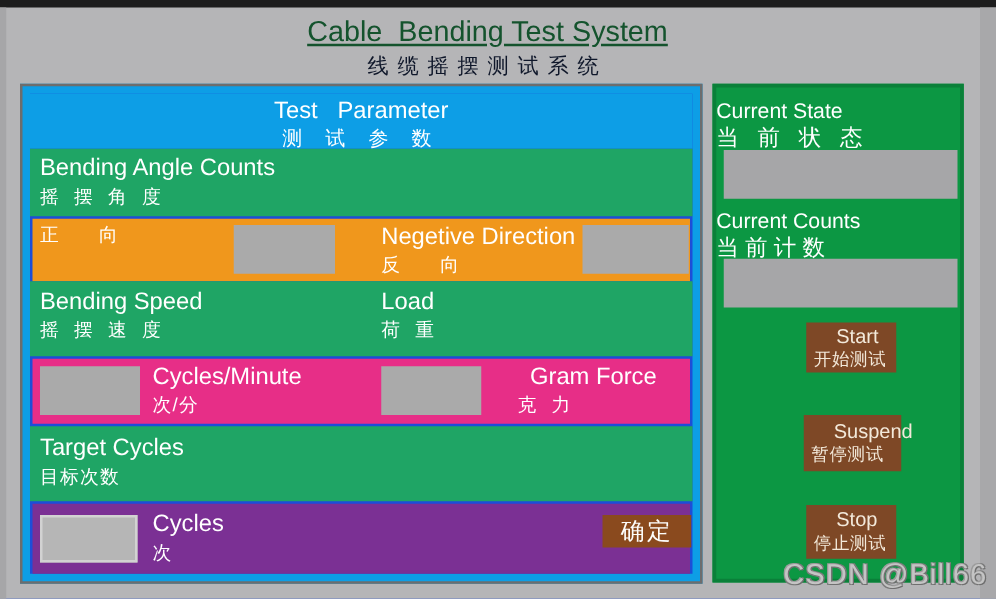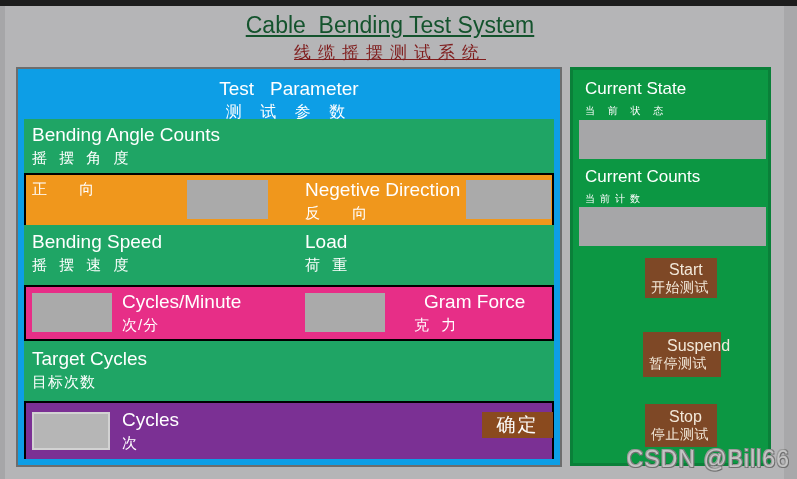--- a/index.html
+++ b/index.html
@@ -12,26 +12,26 @@
   }
   .pre { white-space:pre; }
 
   .top-bar { position:absolute; left:0; top:0; width:797px; height:6px; background:#1d1d1d; }
   .edge-left { position:absolute; left:0; top:6px; width:5px; height:473px; background:#a6a6a8; }
   .edge-right { position:absolute; right:0; top:6px; width:13px; height:473px; background:#a8a8aa; }
 
   .title-en { position:absolute; top:12px; left:0; width:780px; text-align:center;
     color:#14532d; font-size:23px;text-decoration:underline; }
   .title-zh { position:absolute; top:41px; left:0; width:780px; text-align:center;
-    color:#7f1d1d; font-size:17px; letter-spacing:7px;text-decoration:underline; }
+    color:#0f172a; font-size:17px; letter-spacing:7px; }
 
   
   .left-panel { position:absolute; left:16px; top:67px; width:546px; height:400px;
     background:#0d9ee6; border:2px solid #6d6d6d; padding:6px; }
-  .left-inner { width:100%; height:100%; background:#000000; display:flex; flex-direction:column; }
+  .left-inner { width:100%; height:100%; background:#1d4ed8; display:flex; flex-direction:column; }
 
   .row { position:relative; width:100%; flex:none; }
   .row-header { height:44px; background:#0d9ee6; text-align:center; padding-top:2px; }
   .row-header .en { font-size:19px; }
   .row-header .zh { font-size:16px; letter-spacing:7px; }
 
   .row-green { background:#1fa565; padding:4px 0 0 8px; }
   .row-g1 { height:54px; }
   .row-g2 { height:60px; padding-top:6px; }
   .row-g3 { height:60px; padding-top:6px; }
@@ -51,23 +51,23 @@
 
   .lbl-group { position:absolute; top:3px; }
 
   .confirm-btn { position:absolute; left:456px; top:9px; width:71px; height:26px;
     background:#8a4a1e; color:#fdfdfb; font-size:19px; letter-spacing:2px;
     display:flex; align-items:center; justify-content:center; cursor:pointer; }
 
   
   .right-panel { position:absolute; left:570px; top:67px; width:201px; height:399px;
     background:#0c9743; border:3px solid #0a8039; }
-  .rp-label { position:absolute; left:12px; }
+  .rp-label { position:absolute; left:0; }
   .rp-label .en { font-size:17px; line-height:22px; }
-  .rp-label .zh { font-size:10px; line-height:21px; letter-spacing:5px; }
+  .rp-label .zh { font-size:18px; line-height:21px; letter-spacing:5px; }
   .rp-box { position:absolute; left:6px; width:187px; height:39px; background:#a6a6a8; }
 
   .ctl-btn { position:absolute; background:#7e4826; color:#f3e9da; cursor:pointer;
     padding:3px 0 0 6px; }
   .ctl-btn .en { font-size:16px; line-height:18px;margin-left:18px; }
   .ctl-btn .zh { font-size:14px; line-height:17px; letter-spacing:0.5px; }
 
   .watermark { position:absolute; right:7px; top:446px; font-size:23px;
     color:#c4c4c4; letter-spacing:1px;
     text-shadow:1px 1px 0 #6f6f6f, -1px -1px 0 #9c9c9c, 1px -1px 0 #7c7c7c, -1px 1px 0 #7c7c7c; }

